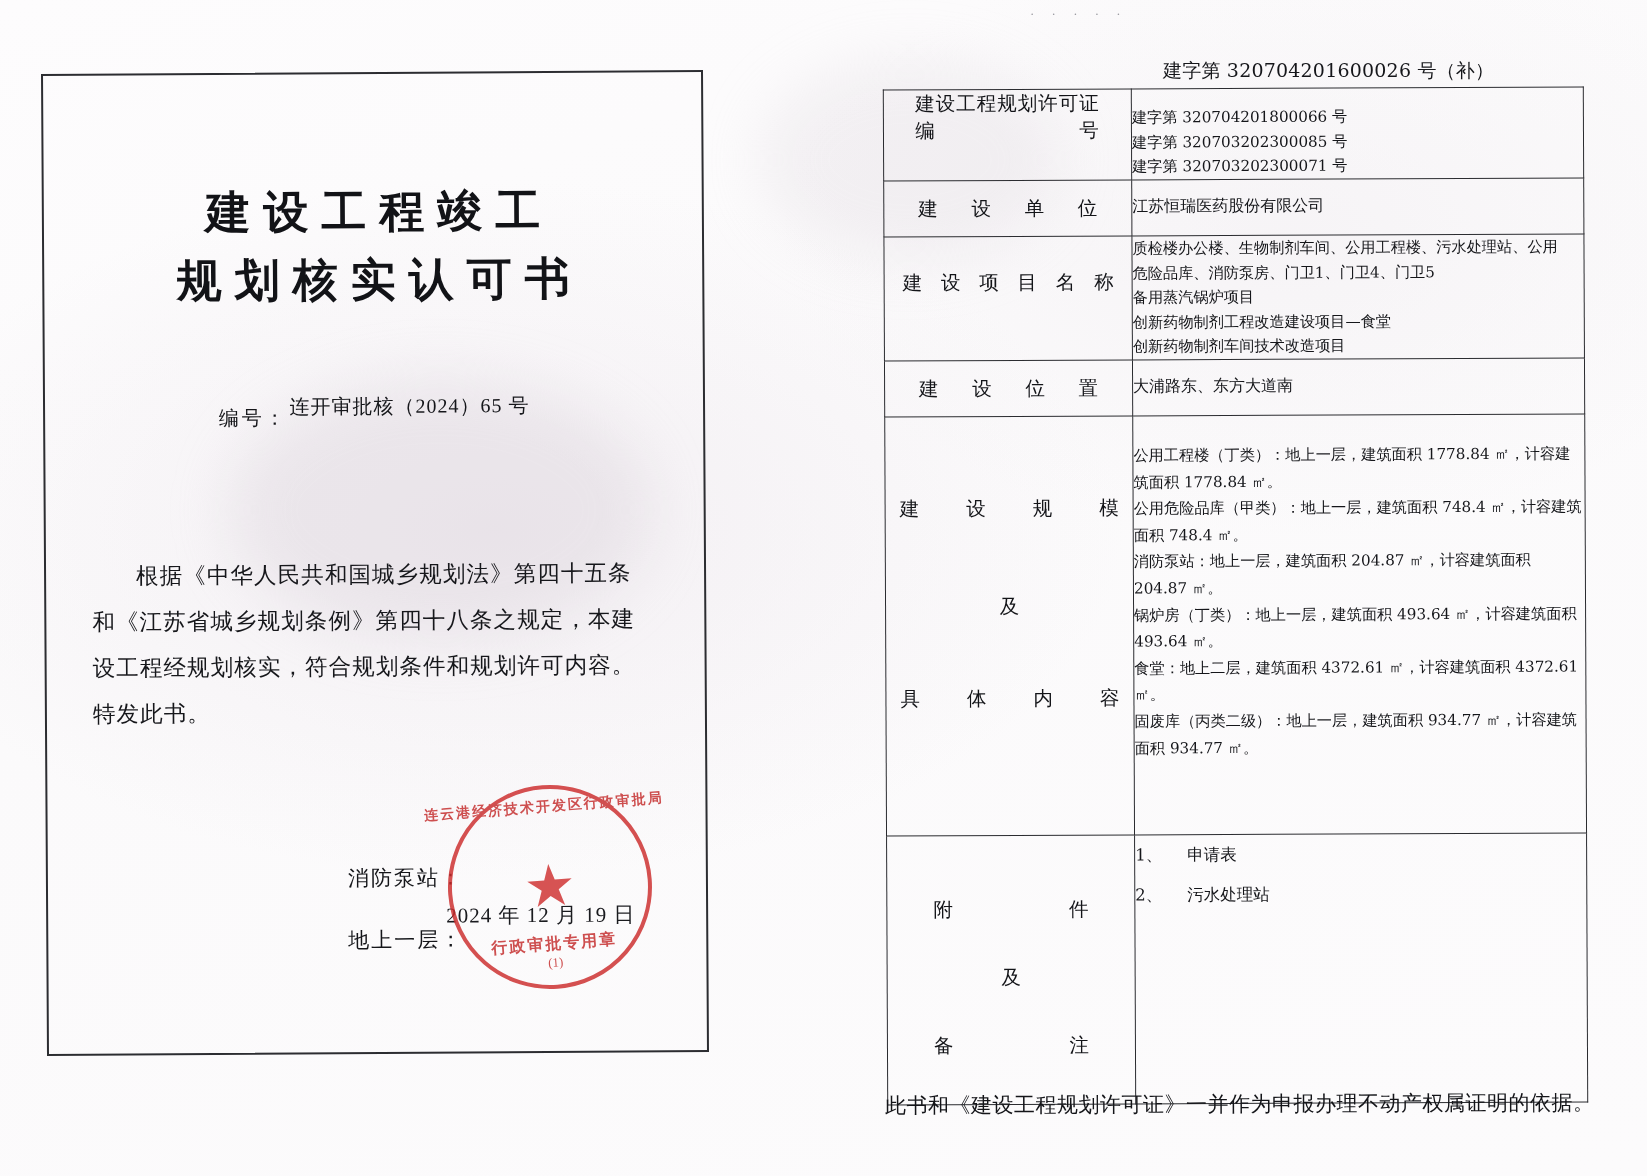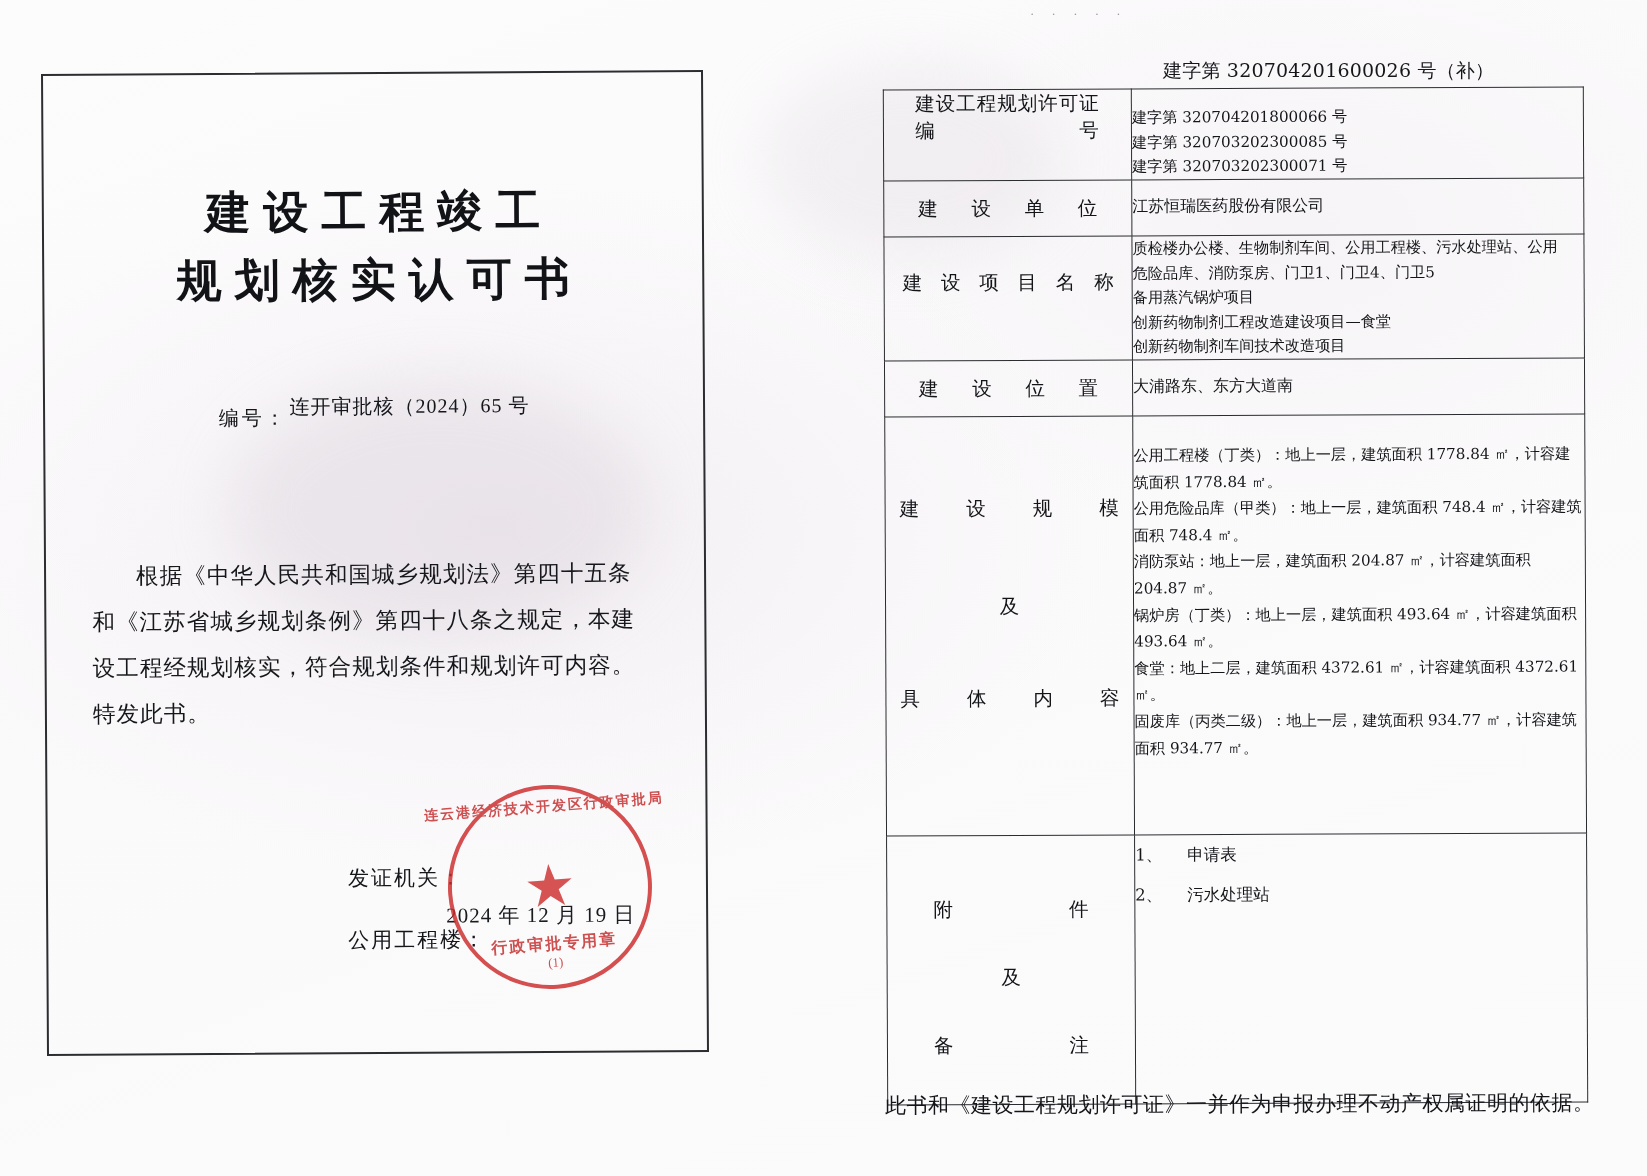--- a/index.html
+++ b/index.html
@@ -300,22 +300,22 @@
   </div>
 
   <div class="body-text">
     <p class="p1">根据《中华人民共和国城乡规划法》第四十五条</p>
     <p class="p2">和《江苏省城乡规划条例》第四十八条之规定，本建</p>
     <p class="p3">设工程经规划核实，符合规划条件和规划许可内容。</p>
     <p class="p4">特发此书。</p>
   </div>
 
   <div class="issuer-rows">
-    <div class="row">发证机关：</div>
-    <div class="row">公用工程楼：</div>
+    <div class="row">消防泵站：</div>
+    <div class="row">地上一层：</div>
   </div>
   <div class="issue-date">2024 年 12 月 19 日</div>
 
   <div class="seal">
     <div class="ring-text">
       <span class="ct" style="transform:translate(-50%,-50%) rotate(0deg); top:18px; left:50%; font-size:14px; letter-spacing:2px;">连云港经济技术开发区行政审批局</span>
     </div>
     <div class="star">
         <span>★</span>
       </div>

